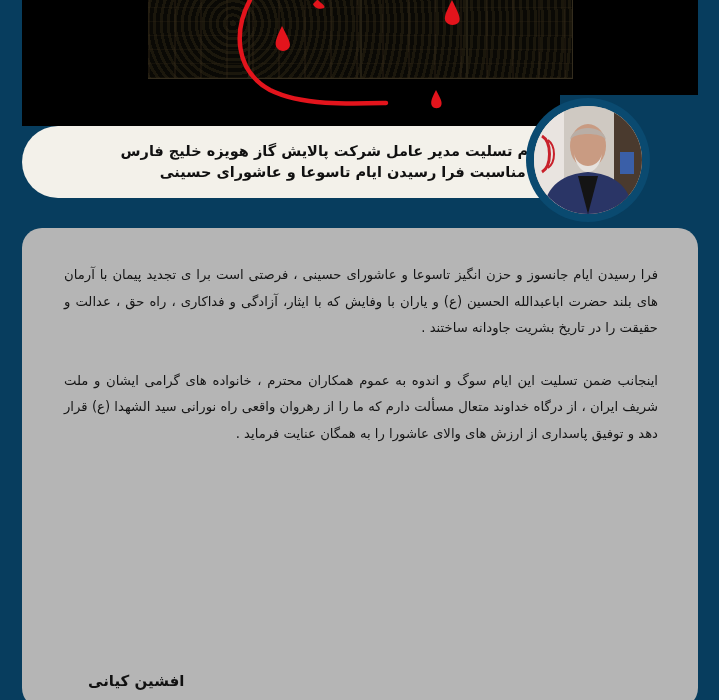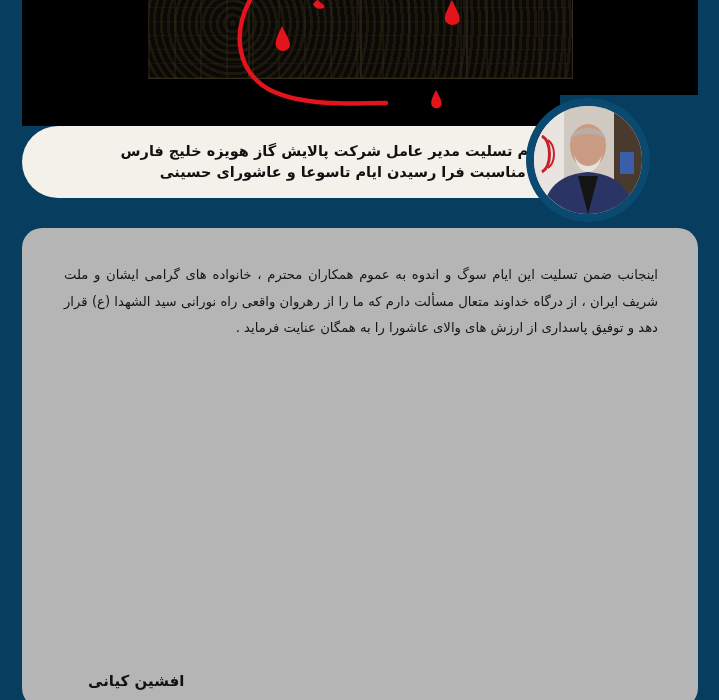--- a/index.html
+++ b/index.html
@@ -183,16 +183,17 @@
     <path d="M36 34 C 38 18, 70 18, 72 34 C 68 26, 40 26, 36 34 Z" fill="#b9aea6"></path>
     <path d="M40 48 C 44 64, 64 64, 68 48 C 66 60, 60 66, 54 66 C 48 66, 42 60, 40 48 Z" fill="#e6e2de"></path>
     <path d="M8 108 C 12 78, 30 68, 54 66 C 78 68, 96 78, 100 108 Z" fill="#2a3566"></path>
     <path d="M44 70 L 54 108 L 64 70 Z" fill="#141414"></path>
   </svg>
 </div>
 
 <div class="panel"></div>
 
 <div class="body-text">
+  <p class="para">فرا رسیدن ایام جانسوز و حزن انگیز تاسوعا و عاشورای حسینی ، فرصتی است برا ی تجدید پیمان با آرمان های بلند حضرت اباعبدالله الحسین (ع) و یاران با وفایش که با ایثار، آزادگی و فداکاری ، راه حق ، عدالت و حقیقت را در تاریخ بشریت جاودانه ساختند .</p>
   <p class="para">اینجانب ضمن تسلیت این ایام سوگ و اندوه به عموم همکاران محترم ، خانواده های گرامی ایشان و ملت شریف ایران ، از درگاه خداوند متعال مسألت دارم که ما را از رهروان واقعی راه نورانی سید الشهدا (ع) قرار دهد و توفیق پاسداری از ارزش های والای عاشورا را به همگان عنایت فرماید .</p>
 </div>
 
 <div class="signature">افشین کیانی</div>
 
 </body></html>

